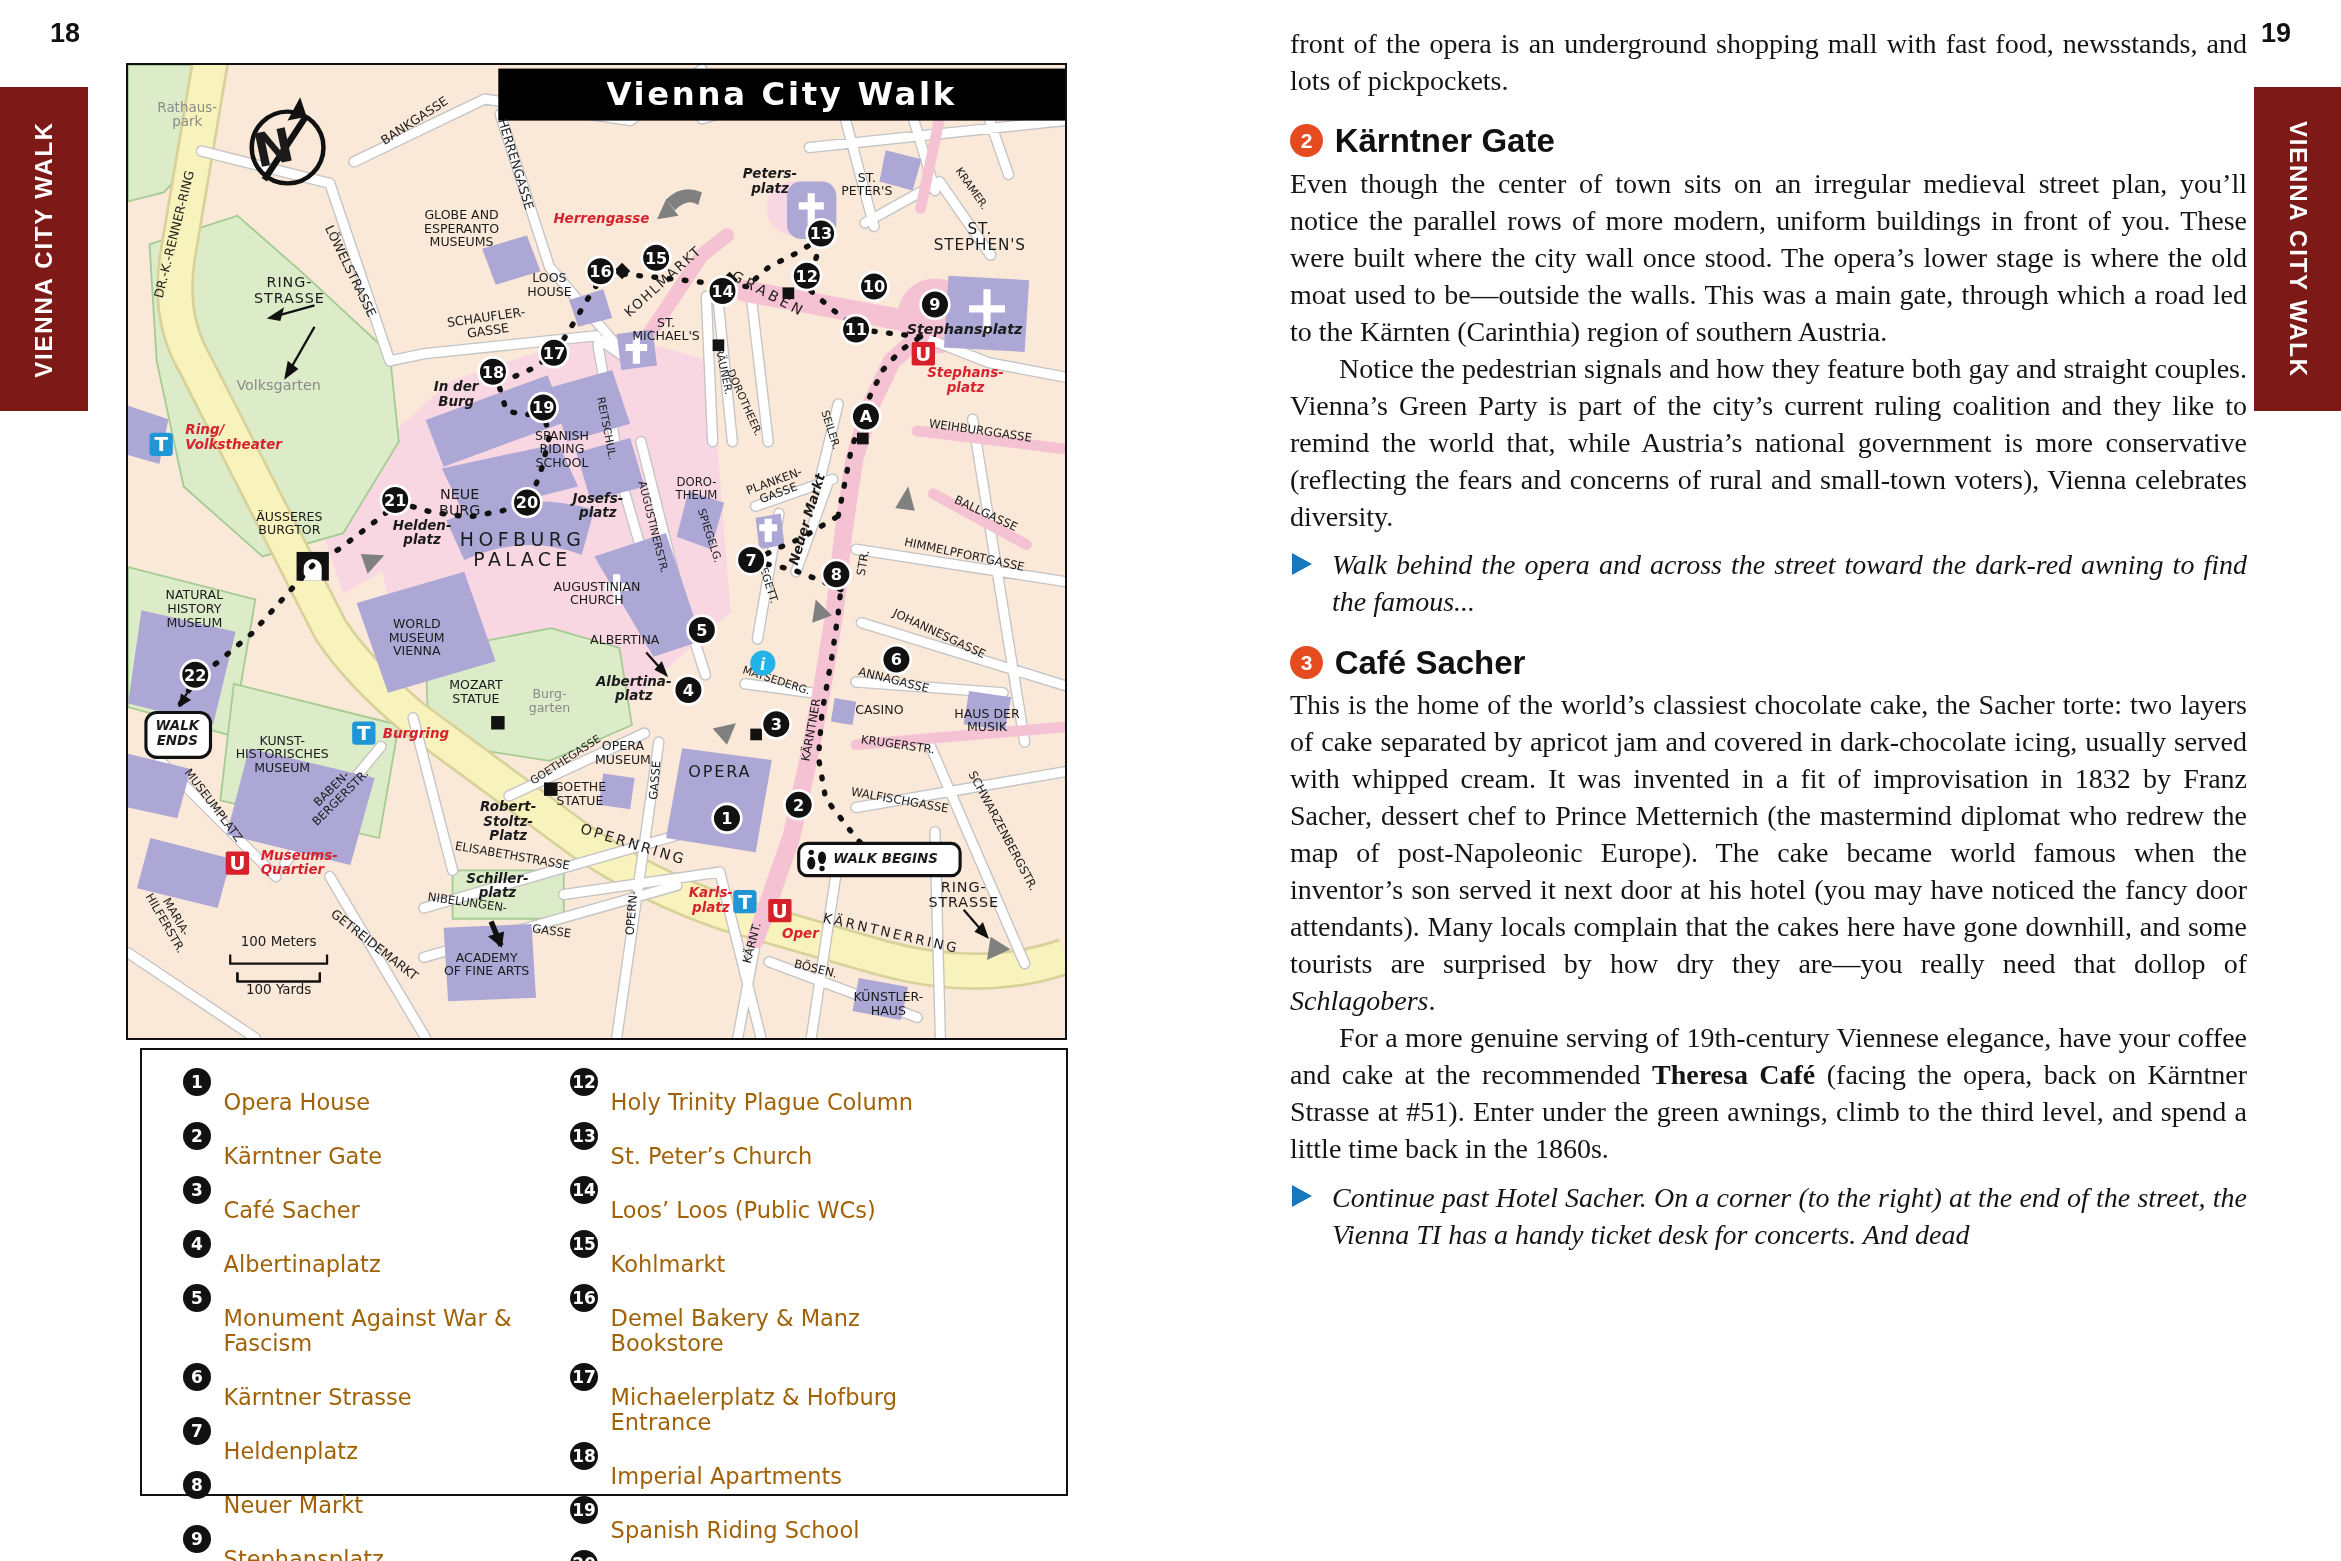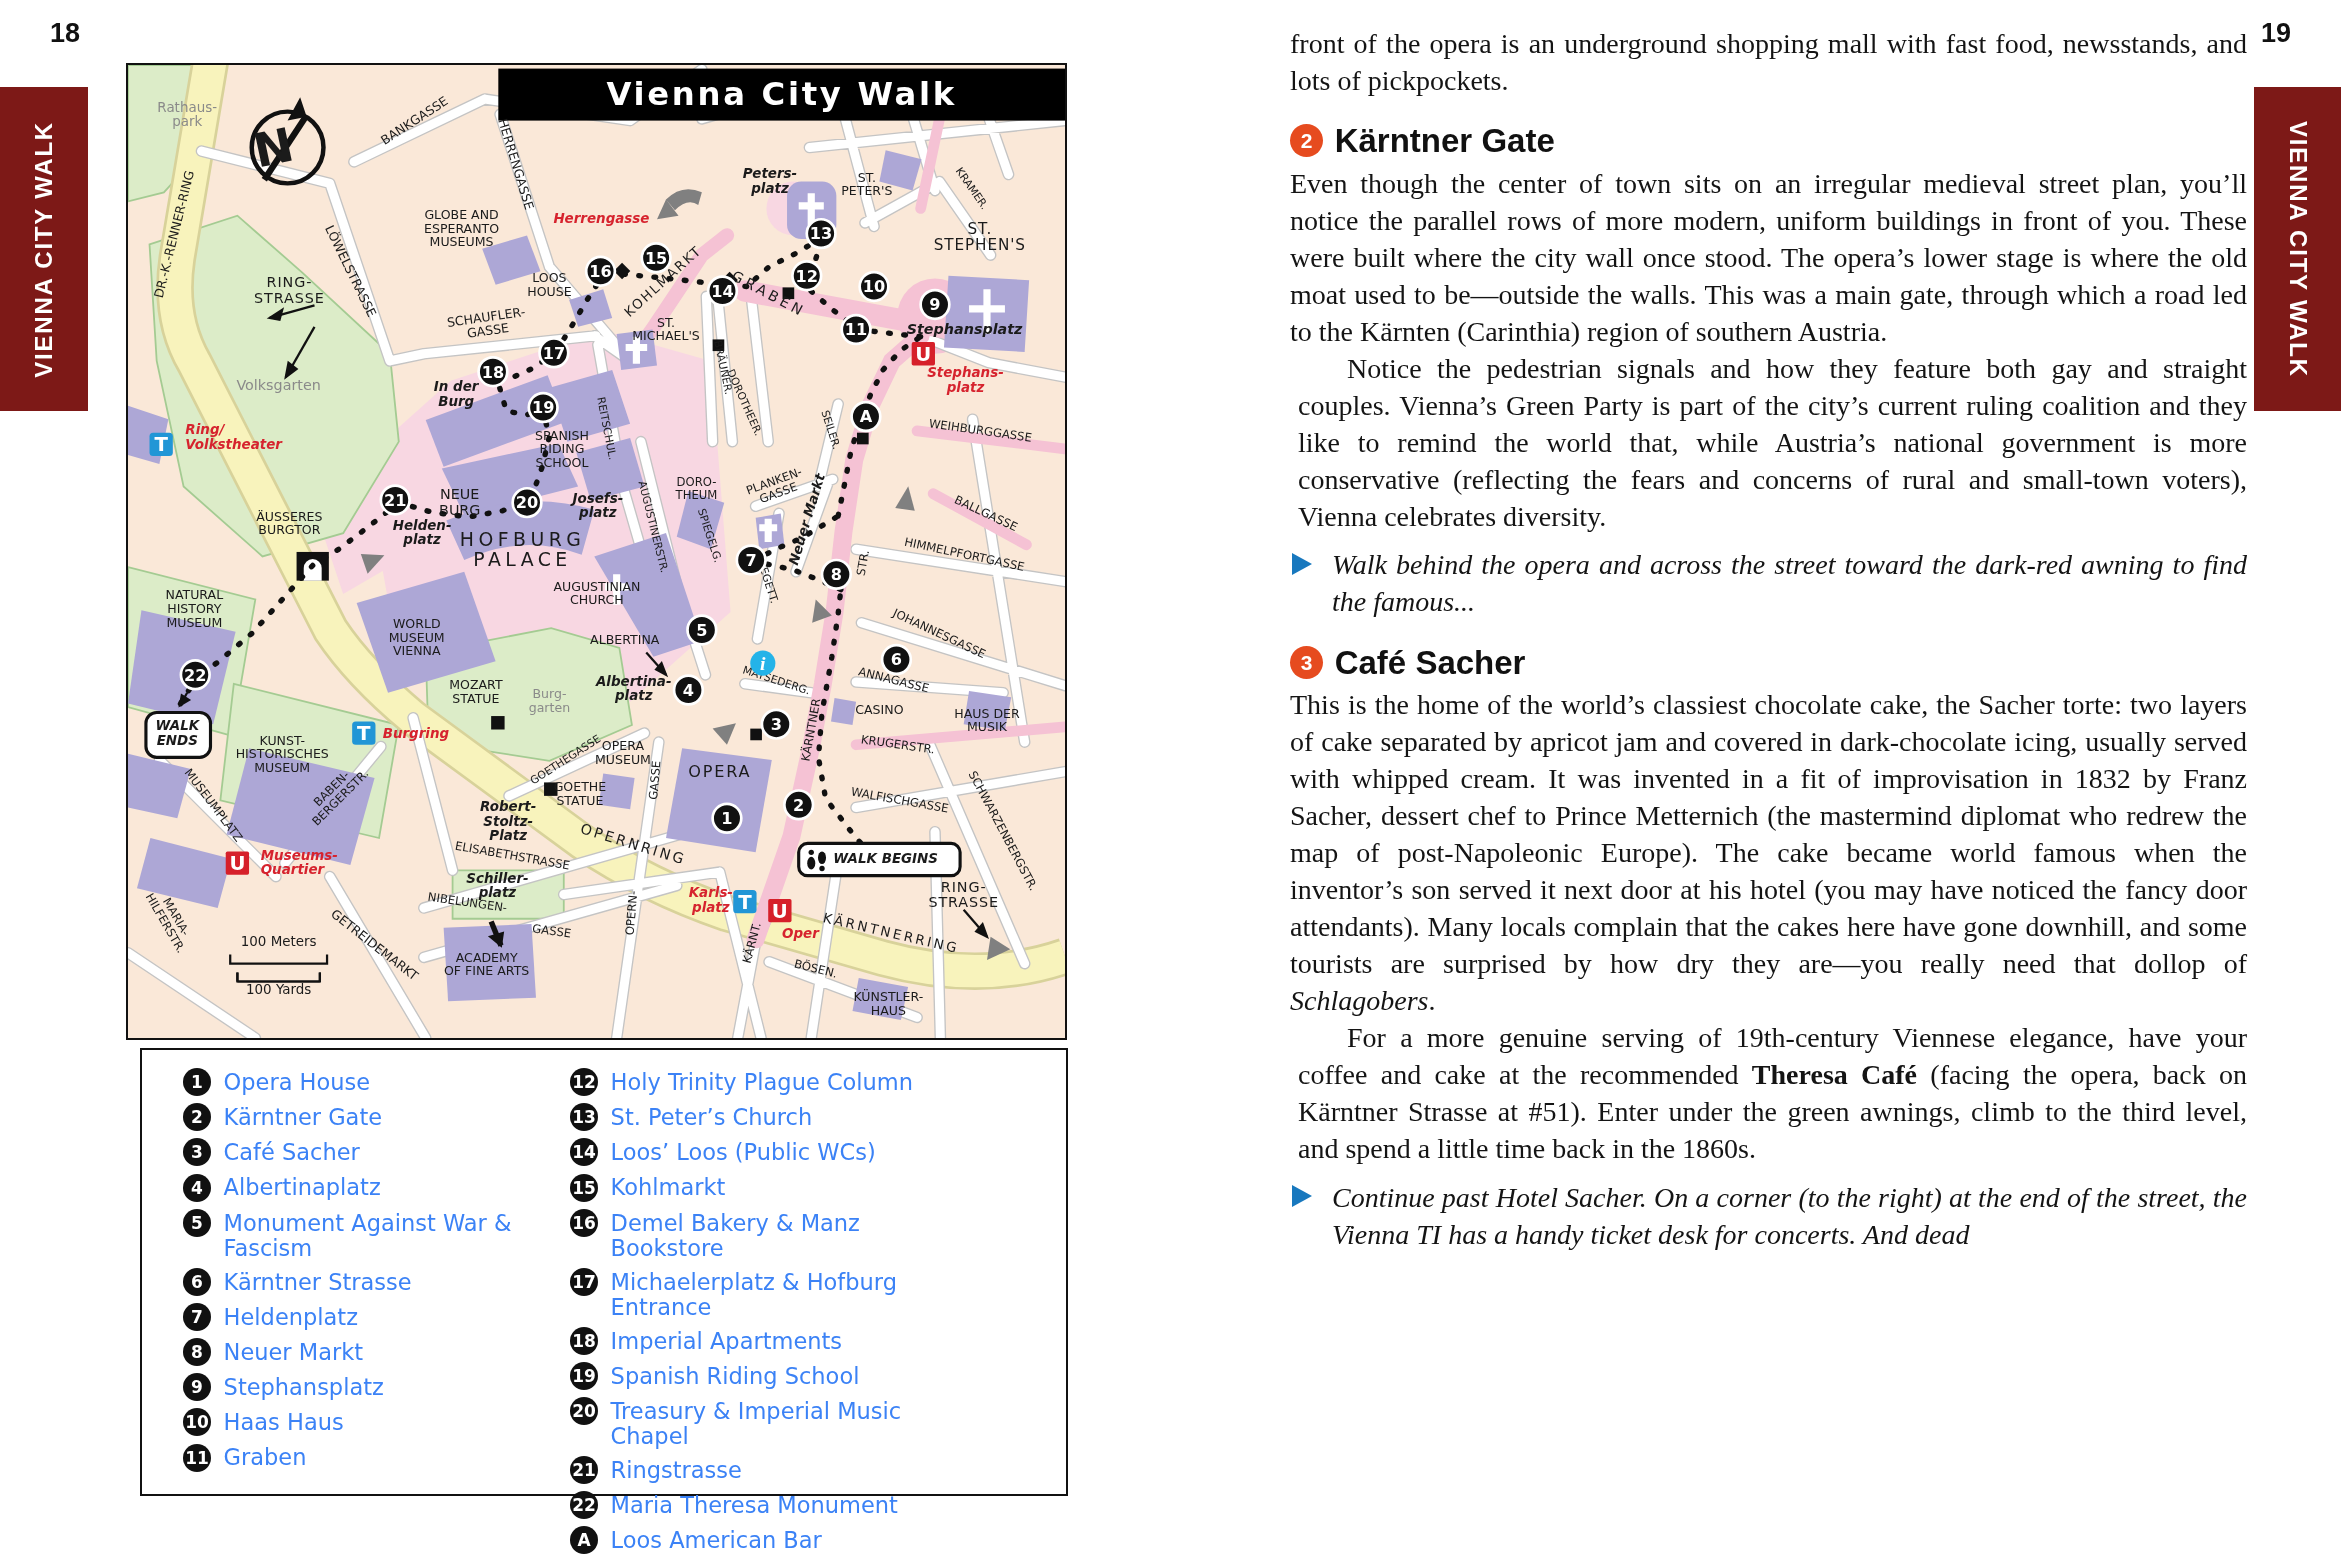--- a/index.html
+++ b/index.html
@@ -18,25 +18,25 @@
   .map-box svg{display:block;width:100%;height:100%;}
   .legend-box{position:absolute;left:140px;top:1048px;width:928px;height:448px;
               border:2.7px solid #111;box-sizing:border-box;background:#fff;
               display:flex;padding:18px 0 0 41px;}
   .legend-col{display:flex;flex-direction:column;}
   #legend-col1{width:387px;}
   #legend-col2{flex:1;}
   .lrow{display:flex;align-items:flex-start;margin-bottom:7.2px;}
   .lnum{flex:none;width:28px;height:28px;border-radius:50%;background:#111;color:#fff;
         font:bold 17px/28px "DejaVu Sans",sans-serif;text-align:center;margin-right:12.6px;}
-  .ltext{font:22.5px/25px "DejaVu Sans",sans-serif;color:#3b82f6;padding-top:1.8px;max-width:306px;}
+  .ltext{font:22.5px/25px "DejaVu Sans",sans-serif;color:#a16207;padding-top:1.8px;max-width:306px;margin-top:20px;}
   .article{position:absolute;left:1290px;top:25px;width:957px;color:#141414;
            font-family:"Liberation Serif",serif;font-size:28px;line-height:37px;text-align:justify;}
   .para{margin:0;}
-  .para.ind{text-indent:49px;margin-left:8px;}
+  .para.ind{text-indent:49px;}
   .bullet{position:relative;padding-left:42px;font-style:italic;margin:11.7px 0;}
   .bullet .tri{position:absolute;left:1.8px;top:6.3px;width:0;height:0;
         border-left:20px solid #1878be;border-top:11.7px solid transparent;border-bottom:11.7px solid transparent;}
   .heading{display:flex;align-items:center;margin:23.4px 0 5.4px;
         font-family:"Liberation Sans",sans-serif;font-weight:bold;font-size:33px;color:#111;text-align:left;}
   .hnum{flex:none;width:33px;height:33px;border-radius:50%;background:#e64b1f;color:#fff;
         font:bold 21px/33px "Liberation Sans",sans-serif;text-align:center;margin-right:11.7px;}
   .bold{font-weight:bold;} .ital{font-style:italic;}
 </style>
 </head>

